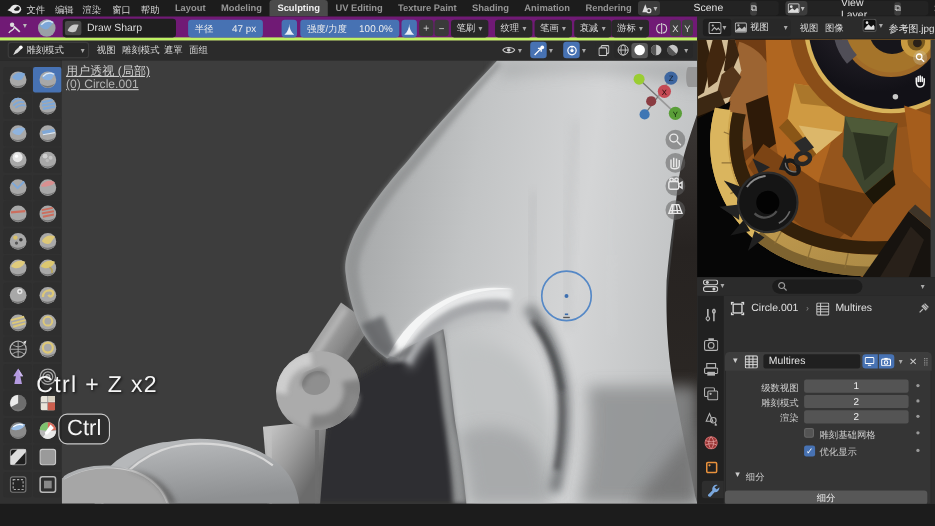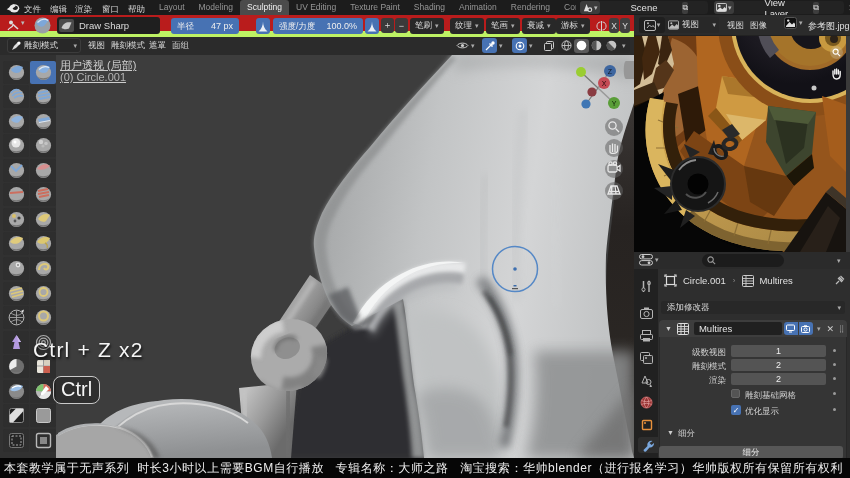--- a/index.html
+++ b/index.html
@@ -3,27 +3,27 @@
 <meta charset="utf-8">
 <style>
 * { margin:0; padding:0; box-sizing:border-box; }
 html,body { width:850px; height:478px; overflow:hidden; background:#1c1c1c;
   font-family:"Liberation Sans", sans-serif; }
 #app { position:relative; width:850px; height:478px; }
 
 
 #topbar { position:absolute; left:0; top:0; width:672px; height:15px; background:#1c1c1c;
   display:flex; align-items:center; font-size:8.5px; color:#d4d4d4; }
-#topbar .tab { padding:0 7px; height:15px; line-height:15px; color:#969696; }
+#topbar .tab { padding:0 7px; height:15px; line-height:15px; color:#969696;font-weight:bold; }
 #topbar .tab.active { background:#4b4b4b; color:#f0f0f0; border-radius:3px 3px 0 0; }
 .idfield { display:flex; align-items:center; background:#232323; border-radius:3px; height:13px;gap:25px; }
 
 
-#row2 { position:absolute; left:0; top:15px; width:634px; height:22px; background:#b91c1c;
-  display:flex; align-items:center; font-size:10.5px; color:#d8d8d8; border-bottom:6px solid #bef264;}
+#row2 { position:absolute; left:0; top:15px; width:634px; height:22px; background:#701a75;
+  display:flex; align-items:center; font-size:10.5px; color:#d8d8d8; border-bottom:3px solid #bef264;}
 #row3 { position:absolute; left:0; top:37px; width:634px; height:18px; background:#2b2b2b;
   display:flex; align-items:center; font-size:10.5px; color:#d8d8d8; }
 .slider { background:#4772b3; color:#eee; border-radius:3px; height:16px; line-height:16px; display:inline-flex; align-items:center; }
 .abs { position:absolute; display:inline-flex; white-space:nowrap; }
 .pbtn { background:#4772b3; border-radius:3px; width:14px; height:16px; display:inline-flex; align-items:center; justify-content:center; }
 .sqbtn { background:#3a3a3a; border-radius:3px; width:13px; height:15px; display:inline-flex; align-items:center; justify-content:center; color:#ddd; font-size:9px; }
 .sqbtn2 { background:#2b2b2b; border-radius:3px; width:15px; height:15px; display:inline-flex; align-items:center; justify-content:center; }
 .ddbtn { background:#282828; border-radius:3px; height:16px; padding:0 5px; margin-left:7px; display:inline-flex; align-items:center; font-size:8.5px; color:#ddd; }
 .caret { font-size:7px; color:#aaa; margin-left:3px; }
 .bluebtn { background:#4772b3; border-radius:3px; width:15px; height:15px; display:inline-flex; align-items:center; justify-content:center; }
@@ -855,24 +855,20 @@
               <rect x="0.5" y="0.5" width="11" height="11" rx="1" fill="none" stroke="#ccc"></rect>
               <path d="M0.5 3.5 L11.5 3.5 M0.5 6 L11.5 6 M0.5 8.5 L11.5 8.5 M4 0.5 L4 11.5" stroke="#ccc" stroke-width="0.9"></path>
             </svg>
           <span style="font-size:9.5px;color:#e0e0e0;margin-left:5px">Multires</span>
           </span>
         <span class="abs" style="left:176px;top:6px">
             <svg width="11" height="11" viewBox="0 0 11 11">
               <path d="M2 9 L5 6 M5 2 L9 6 M4 3 L8 7 M6.5 1 L10 4.5" stroke="#bbb" stroke-width="1.2" fill="none"></path>
             </svg>
           </span>
-        <div class="abs" style="left:3px;top:32px;width:184px;height:13px;background:#282828;border-radius:3px;align-items:center">
-          <span style="font-size:8.5px;color:#d8d8d8;margin-left:6px">添加修改器</span>
-          <span class="caret" style="margin-left:auto;margin-right:4px">▾</span>
-          </div>
         <div class="abs" style="left:1px;top:51px;width:188px;height:138px;background:#353535;border-radius:4px 4px 0 0;border:1px solid #282828;border-bottom:none"></div>
         <div class="abs" style="left:1px;top:51px;width:188px;height:17px;background:#3d3d3d;border-radius:4px 4px 0 0;align-items:center">
           <span style="color:#ccc;font-size:7px;margin-left:6px">▼</span>
           <svg style="margin-left:5px" width="12" height="12" viewBox="0 0 12 12">
               <rect x="0.5" y="0.5" width="11" height="11" rx="1" fill="none" stroke="#ddd"></rect>
               <path d="M0.5 3.5 L11.5 3.5 M0.5 6 L11.5 6 M0.5 8.5 L11.5 8.5 M4 0.5 L4 11.5 M7.5 0.5 L7.5 11.5" stroke="#ddd" stroke-width="0.9"></path>
             </svg>
           <span style="background:#202020;border-radius:2px;height:13px;flex:0 0 88px;margin-left:5px;display:inline-flex;align-items:center">
               <span style="color:#e4e4e4;font-size:9.5px;margin-left:5px">Multires</span>
             </span>
@@ -915,14 +911,13 @@
         <span class="abs plabel2" style="left:87px;top:137px">优化显示</span>
           <span class="pdot" style="top:139px"></span>
         <span class="abs" style="left:9px;top:160px;color:#ccc;font-size:7px">▼</span>
         <span class="abs plabel2" style="left:20px;top:159px">细分</span>
         <div class="abs" style="left:1px;top:177px;width:184px;height:13px;background:#575757;border-radius:3px;align-items:center;justify-content:center">
             <span style="font-size:8.5px;color:#eee">细分</span>
           </div>
       </div>
     </div>
   </div>
-  <div id="banner">&nbsp;本套教学属于无声系列&nbsp; 时长3小时以上需要BGM自行播放&nbsp;&nbsp; 专辑名称：大师之路&nbsp;&nbsp; 淘宝搜索：华帅blender（进行报名学习）华帅版权所有保留所有权利</div>
 </div>
 
 </body></html>

